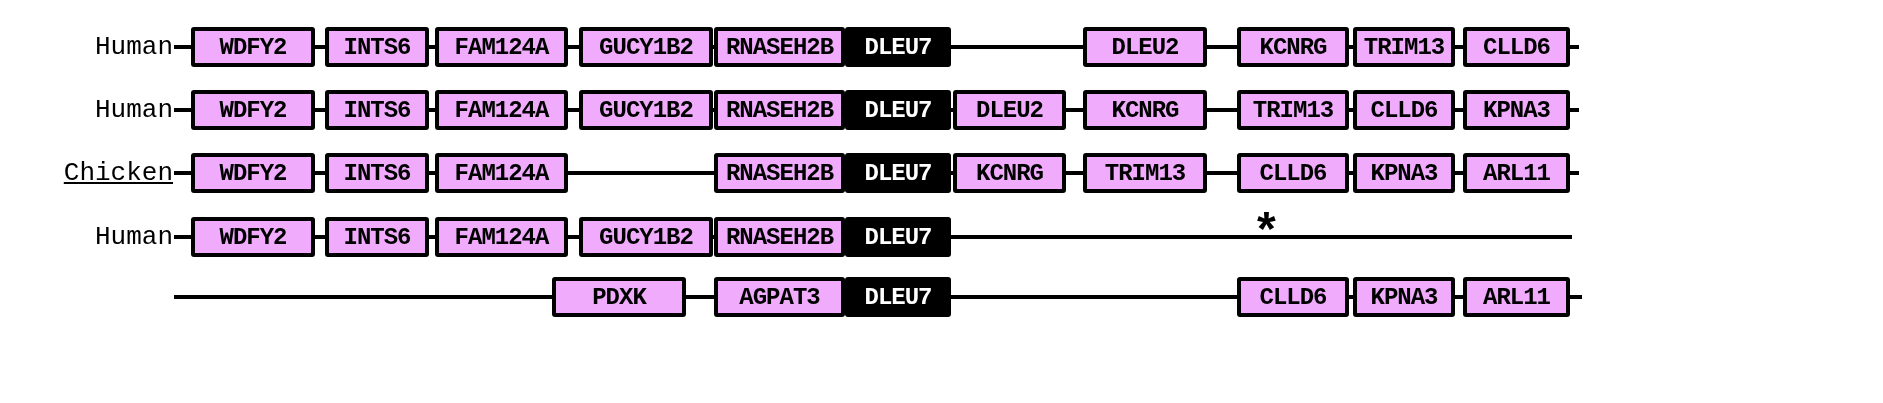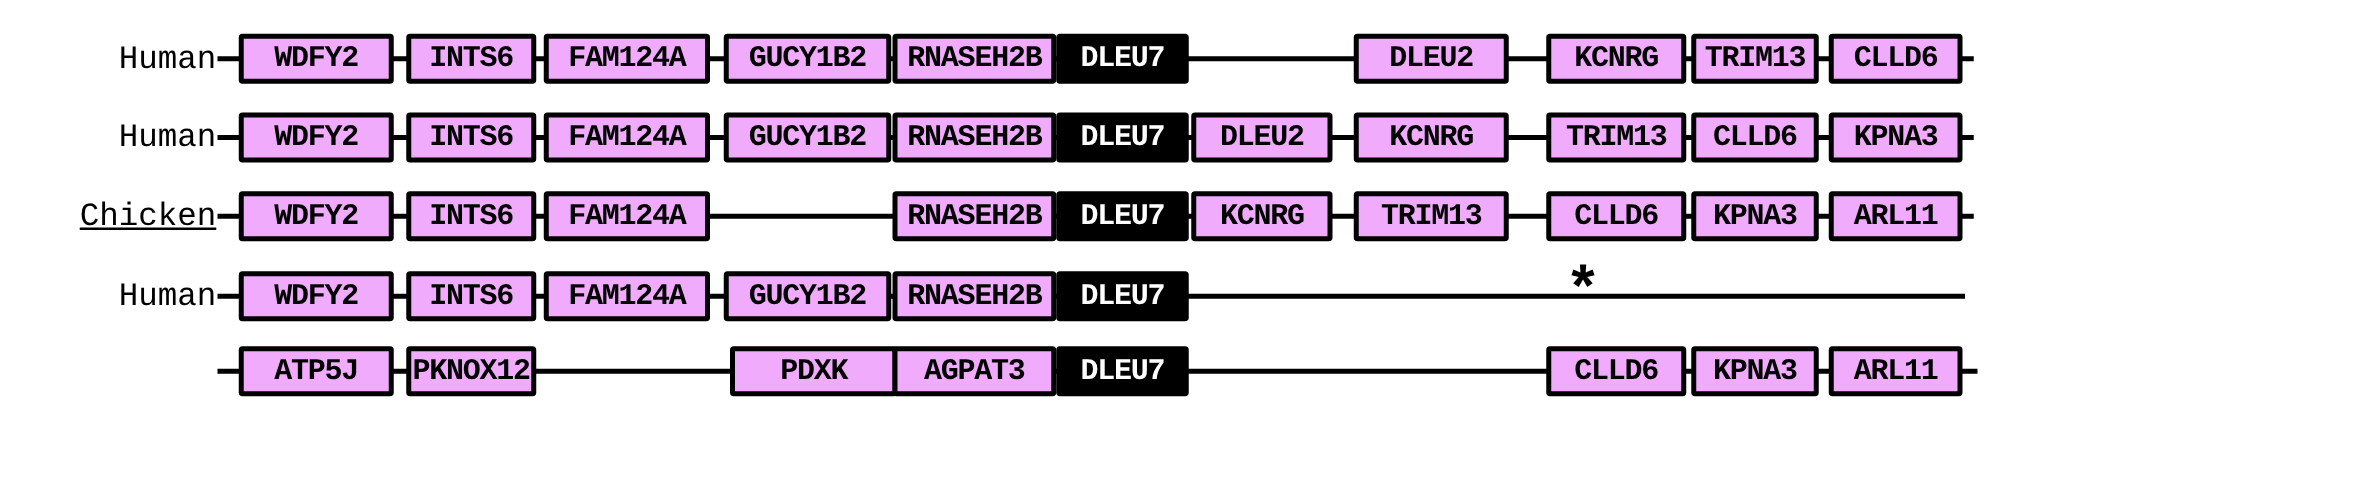--- a/index.html
+++ b/index.html
@@ -103,22 +103,20 @@
     <div class="gene-box" style="left: 1437px; width: 107px; top: 153px;">ARL11</div>
     <div class="row-line" style="left: 148px; width: 1398px; top: 235px; border-top-color: rgb(0, 0, 0);"></div>
     <div class="species-label" style="top: 220px;">Human</div>
     <div class="gene-box" style="left: 165px; width: 124px; top: 217px;">WDFY2</div>
     <div class="gene-box" style="left: 299px; width: 104px; top: 217px;">INTS6</div>
     <div class="gene-box" style="left: 409px; width: 133px; top: 217px;">FAM124A</div>
     <div class="gene-box" style="left: 553px; width: 134px; top: 217px;">GUCY1B2</div>
     <div class="gene-box" style="left: 688px; width: 131px; top: 217px;">RNASEH2B</div>
     <div class="gene-box highlight" style="left: 819px; width: 106px; top: 217px; background: rgb(0, 0, 0); color: rgb(255, 255, 255);">DLEU7</div>
     <div class="row-line" style="left: 148px; width: 1408px; top: 295px; border-top-color: rgb(0, 0, 0);"></div>
-    <div class="gene-box" style="left: 165px; width: 124px; top: 277px;">ATP5J</div>
-    <div class="gene-box" style="left: 299px; width: 104px; top: 277px;">PKNOX12</div>
-    <div class="gene-box" style="left: 558px; width: 134px; top: 277px;">PDXK</div>
+    <div class="gene-box" style="left: 526px; width: 134px; top: 277px;">PDXK</div>
     <div class="gene-box" style="left: 688px; width: 131px; top: 277px;">AGPAT3</div>
     <div class="gene-box highlight" style="left: 819px; width: 106px; top: 277px; background: rgb(0, 0, 0); color: rgb(255, 255, 255);">DLEU7</div>
     <div class="gene-box" style="left: 1211px; width: 112px; top: 277px;">CLLD6</div>
     <div class="gene-box" style="left: 1327px; width: 102px; top: 277px;">KPNA3</div>
     <div class="gene-box" style="left: 1437px; width: 107px; top: 277px;">ARL11</div>
     <div class="asterisk" style="left: 1226px; top: 210px;">*</div>
   </div>
 
 </body></html>

